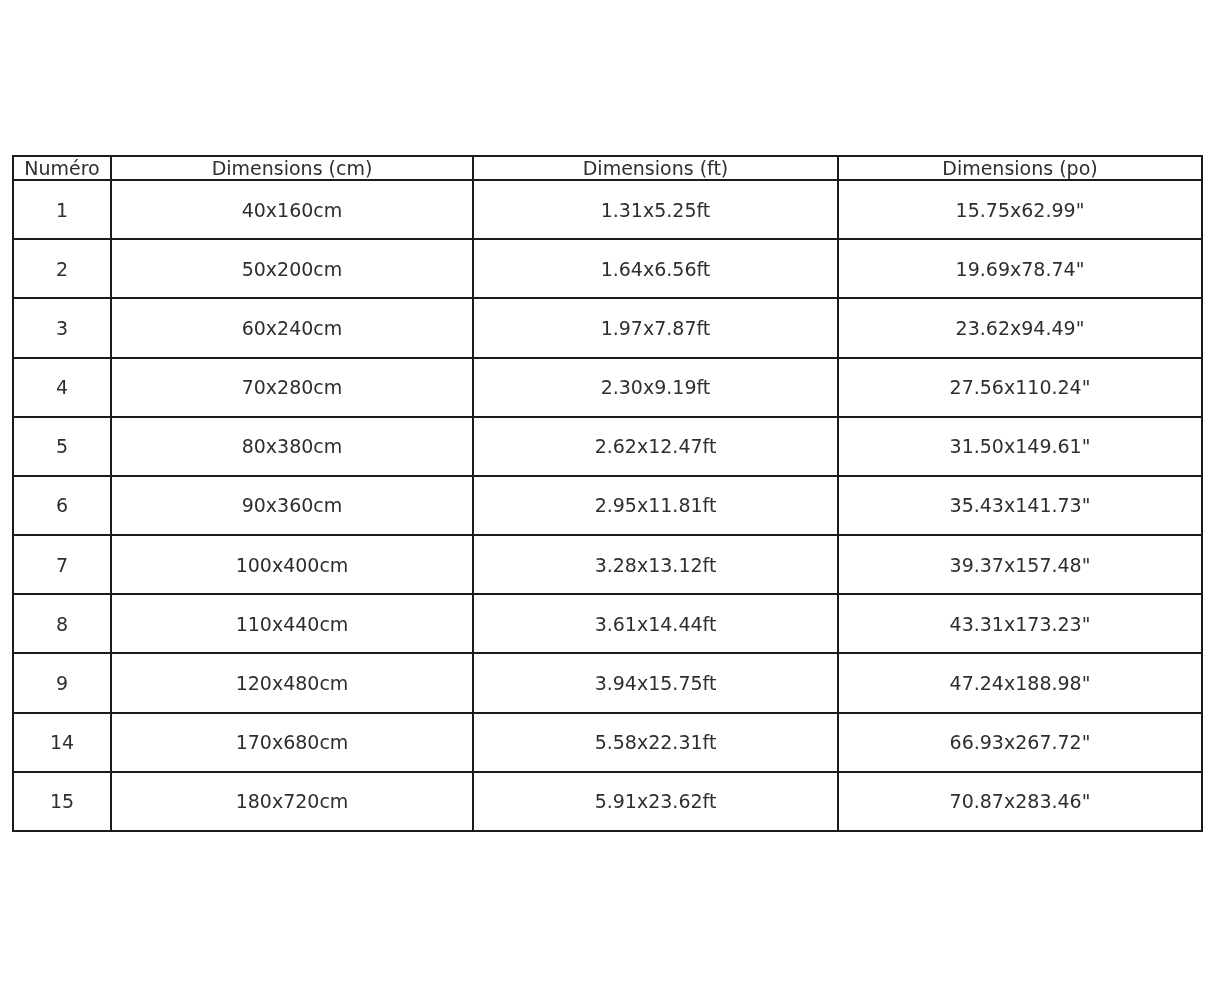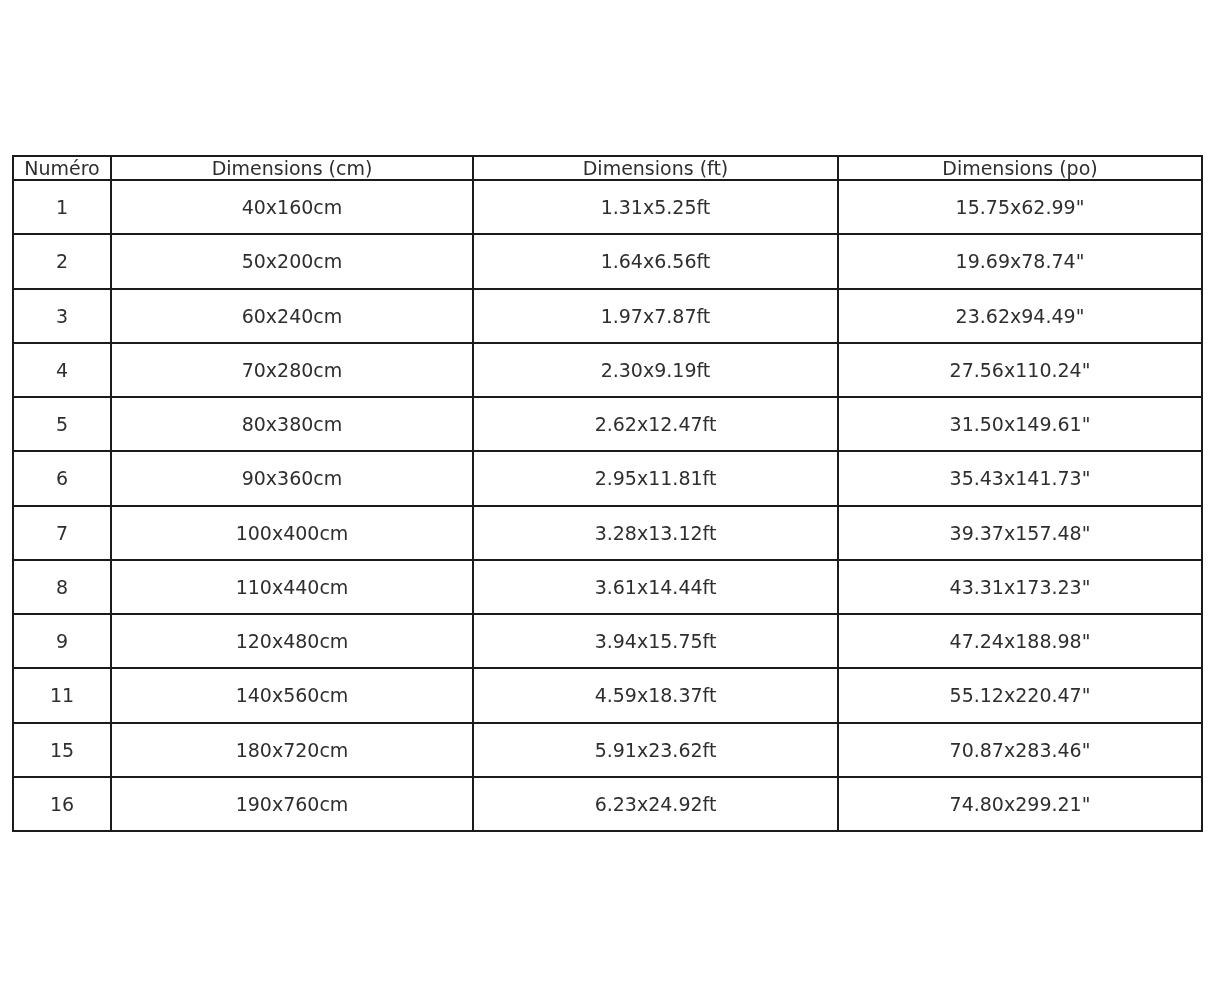--- a/index.html
+++ b/index.html
@@ -112,32 +112,26 @@
           <td>3.61x14.44ft</td>
           <td>43.31x173.23"</td>
         </tr>
         <tr>
           <td>9</td>
           <td>120x480cm</td>
           <td>3.94x15.75ft</td>
           <td>47.24x188.98"</td>
         </tr>
         <tr>
-          <td>11</td>
-          <td>140x560cm</td>
-          <td>4.59x18.37ft</td>
-          <td>55.12x220.47"</td>
+          <td>14</td>
+          <td>170x680cm</td>
+          <td>5.58x22.31ft</td>
+          <td>66.93x267.72"</td>
         </tr>
         <tr>
           <td>15</td>
           <td>180x720cm</td>
           <td>5.91x23.62ft</td>
           <td>70.87x283.46"</td>
         </tr>
-        <tr>
-          <td>16</td>
-          <td>190x760cm</td>
-          <td>6.23x24.92ft</td>
-          <td>74.80x299.21"</td>
-        </tr>
       </tbody>
   </table>
 </div>
 
 </body></html>

